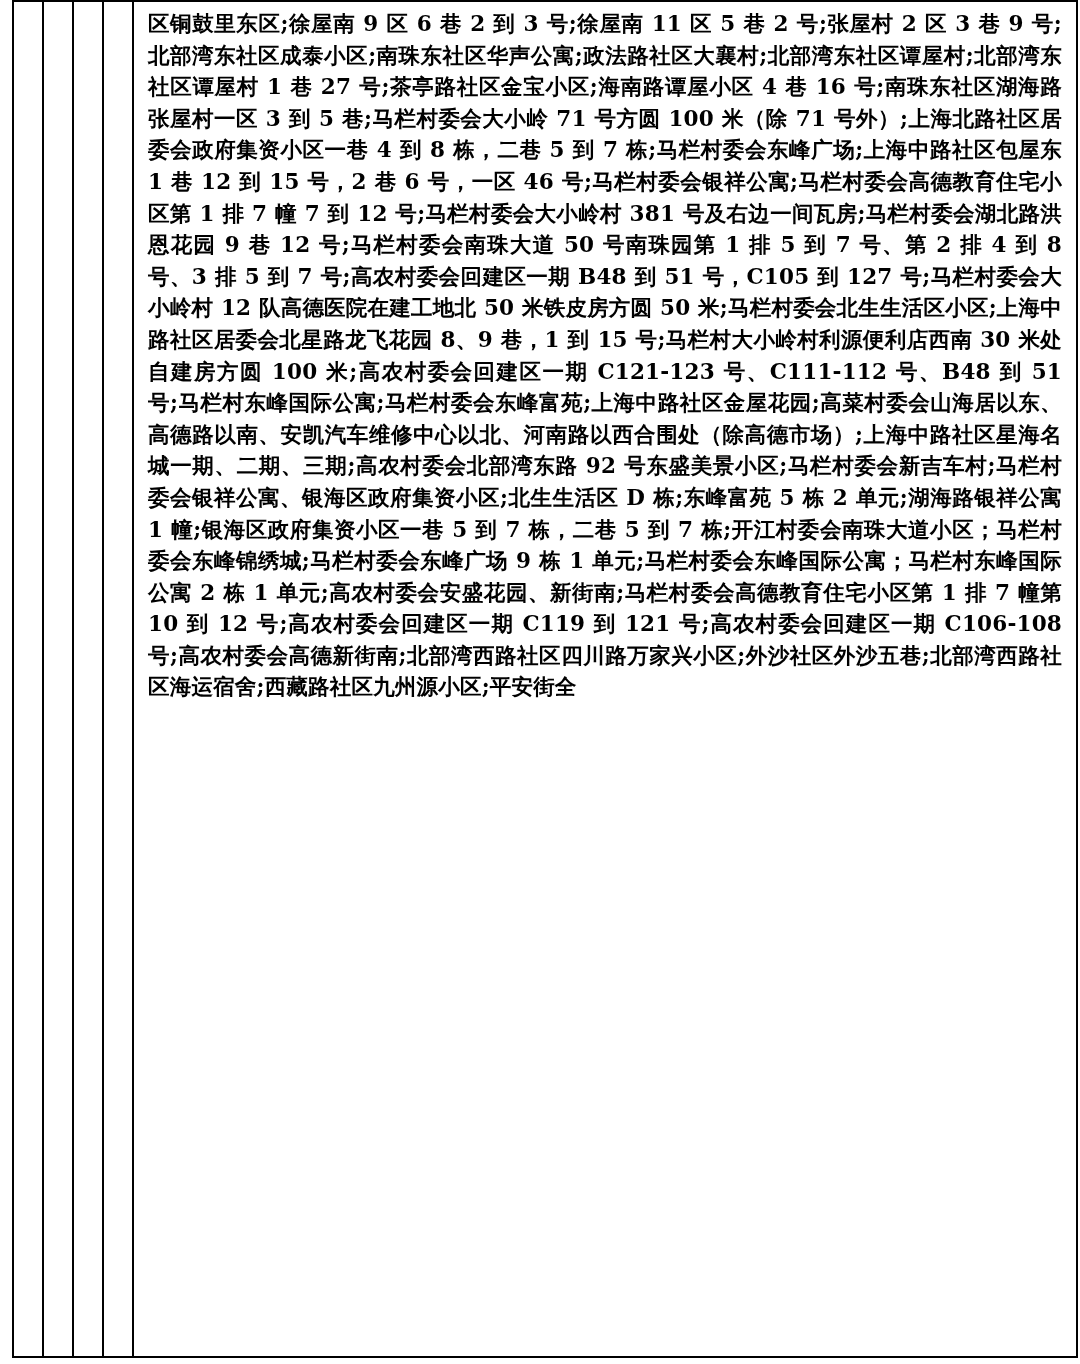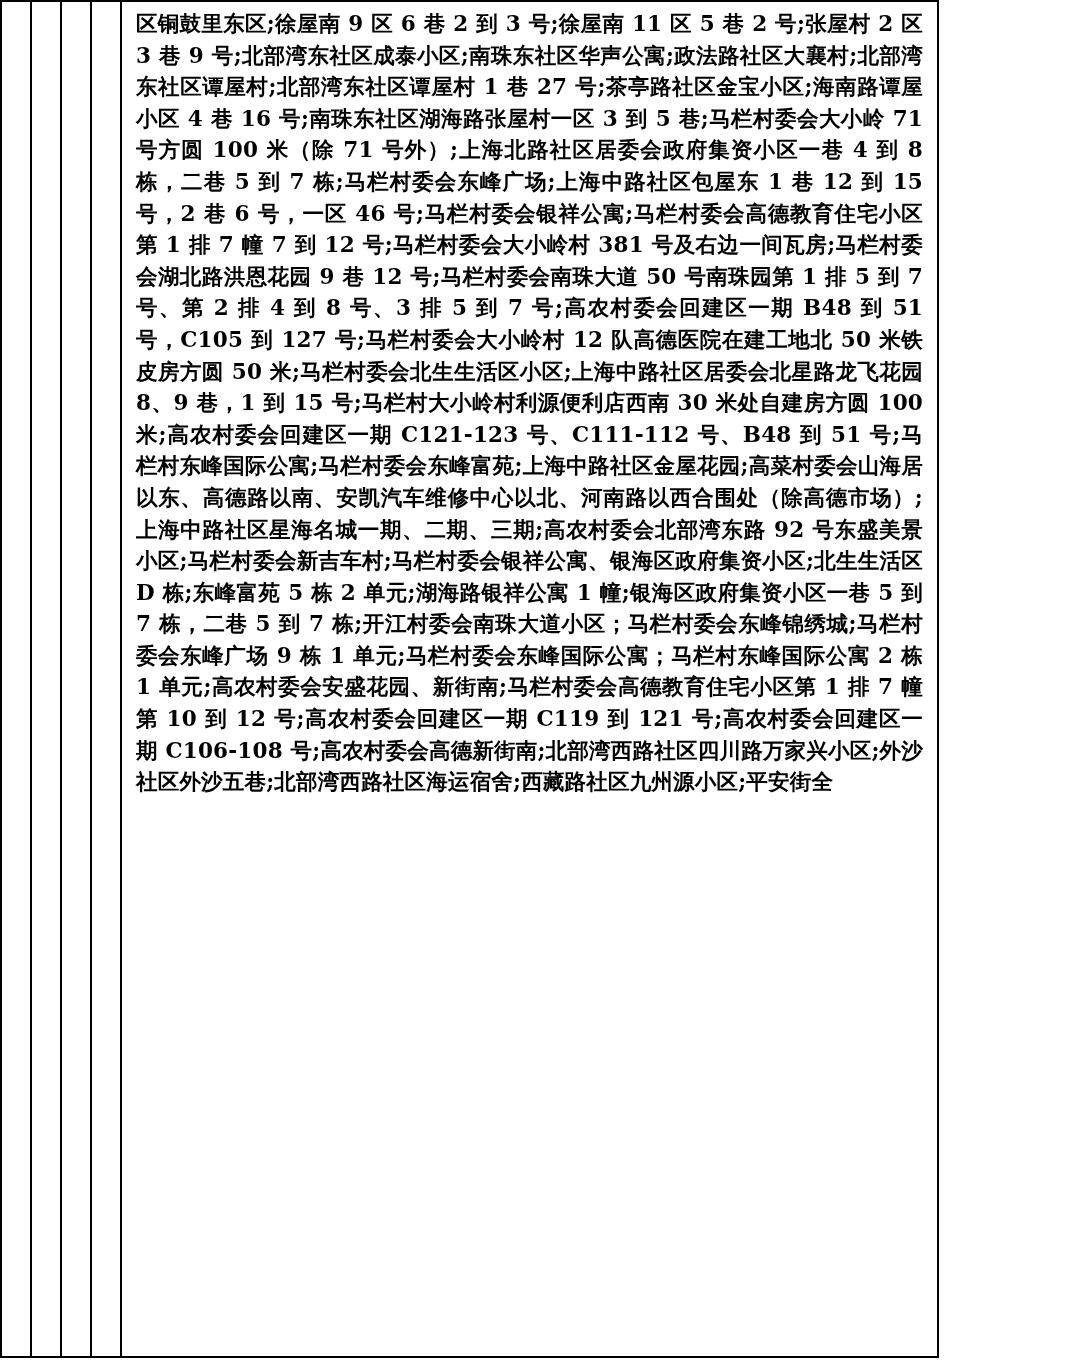--- a/index.html
+++ b/index.html
@@ -15,23 +15,23 @@
     overflow: hidden;
   }
   .page {
     position: relative;
     width: 1080px;
     height: 1364px;
     box-sizing: border-box;
   }
   .table {
     position: absolute;
-    left: 0;
+    left: 12px;
     top: 0px;
-    width: 939px;
+    width: 1066px;
     height: 1358px;
     box-sizing: border-box;
     border-top: 2px solid #000;
     border-left: 2px solid #000;
     border-right: 2px solid #000;
     border-bottom: 2px solid #000;
     display: flex;
     flex-direction: row;
   }
   .col {

